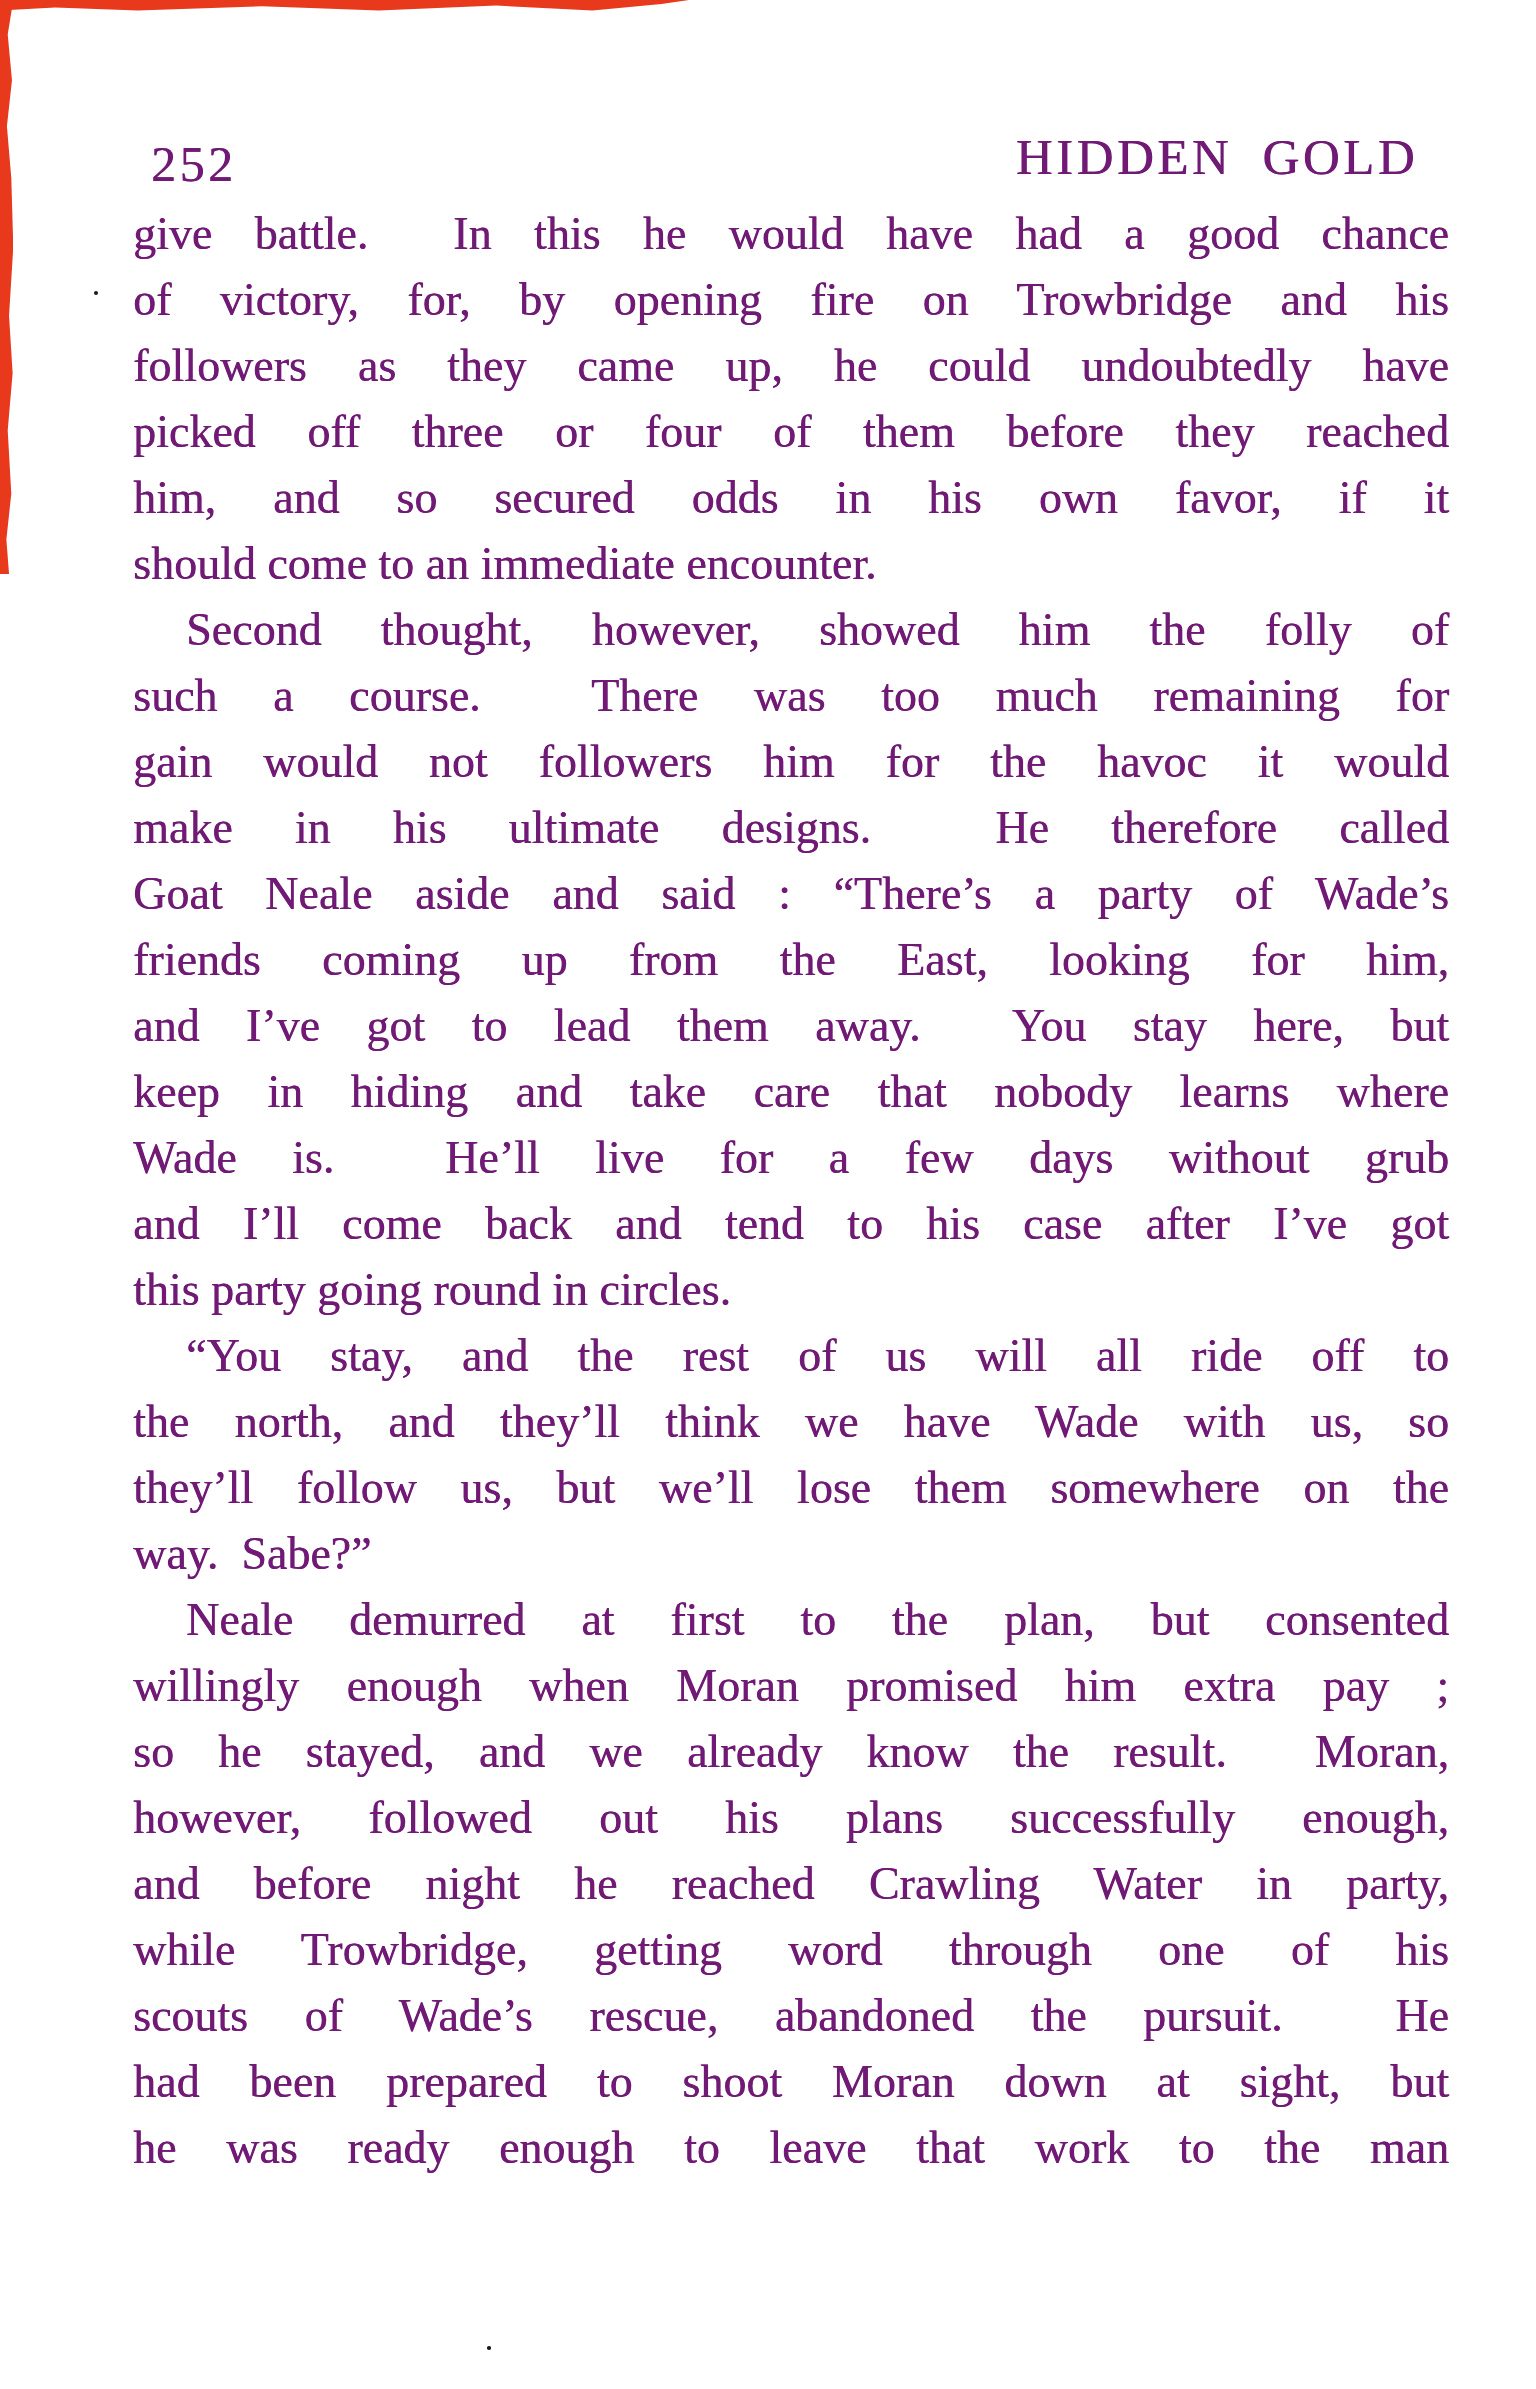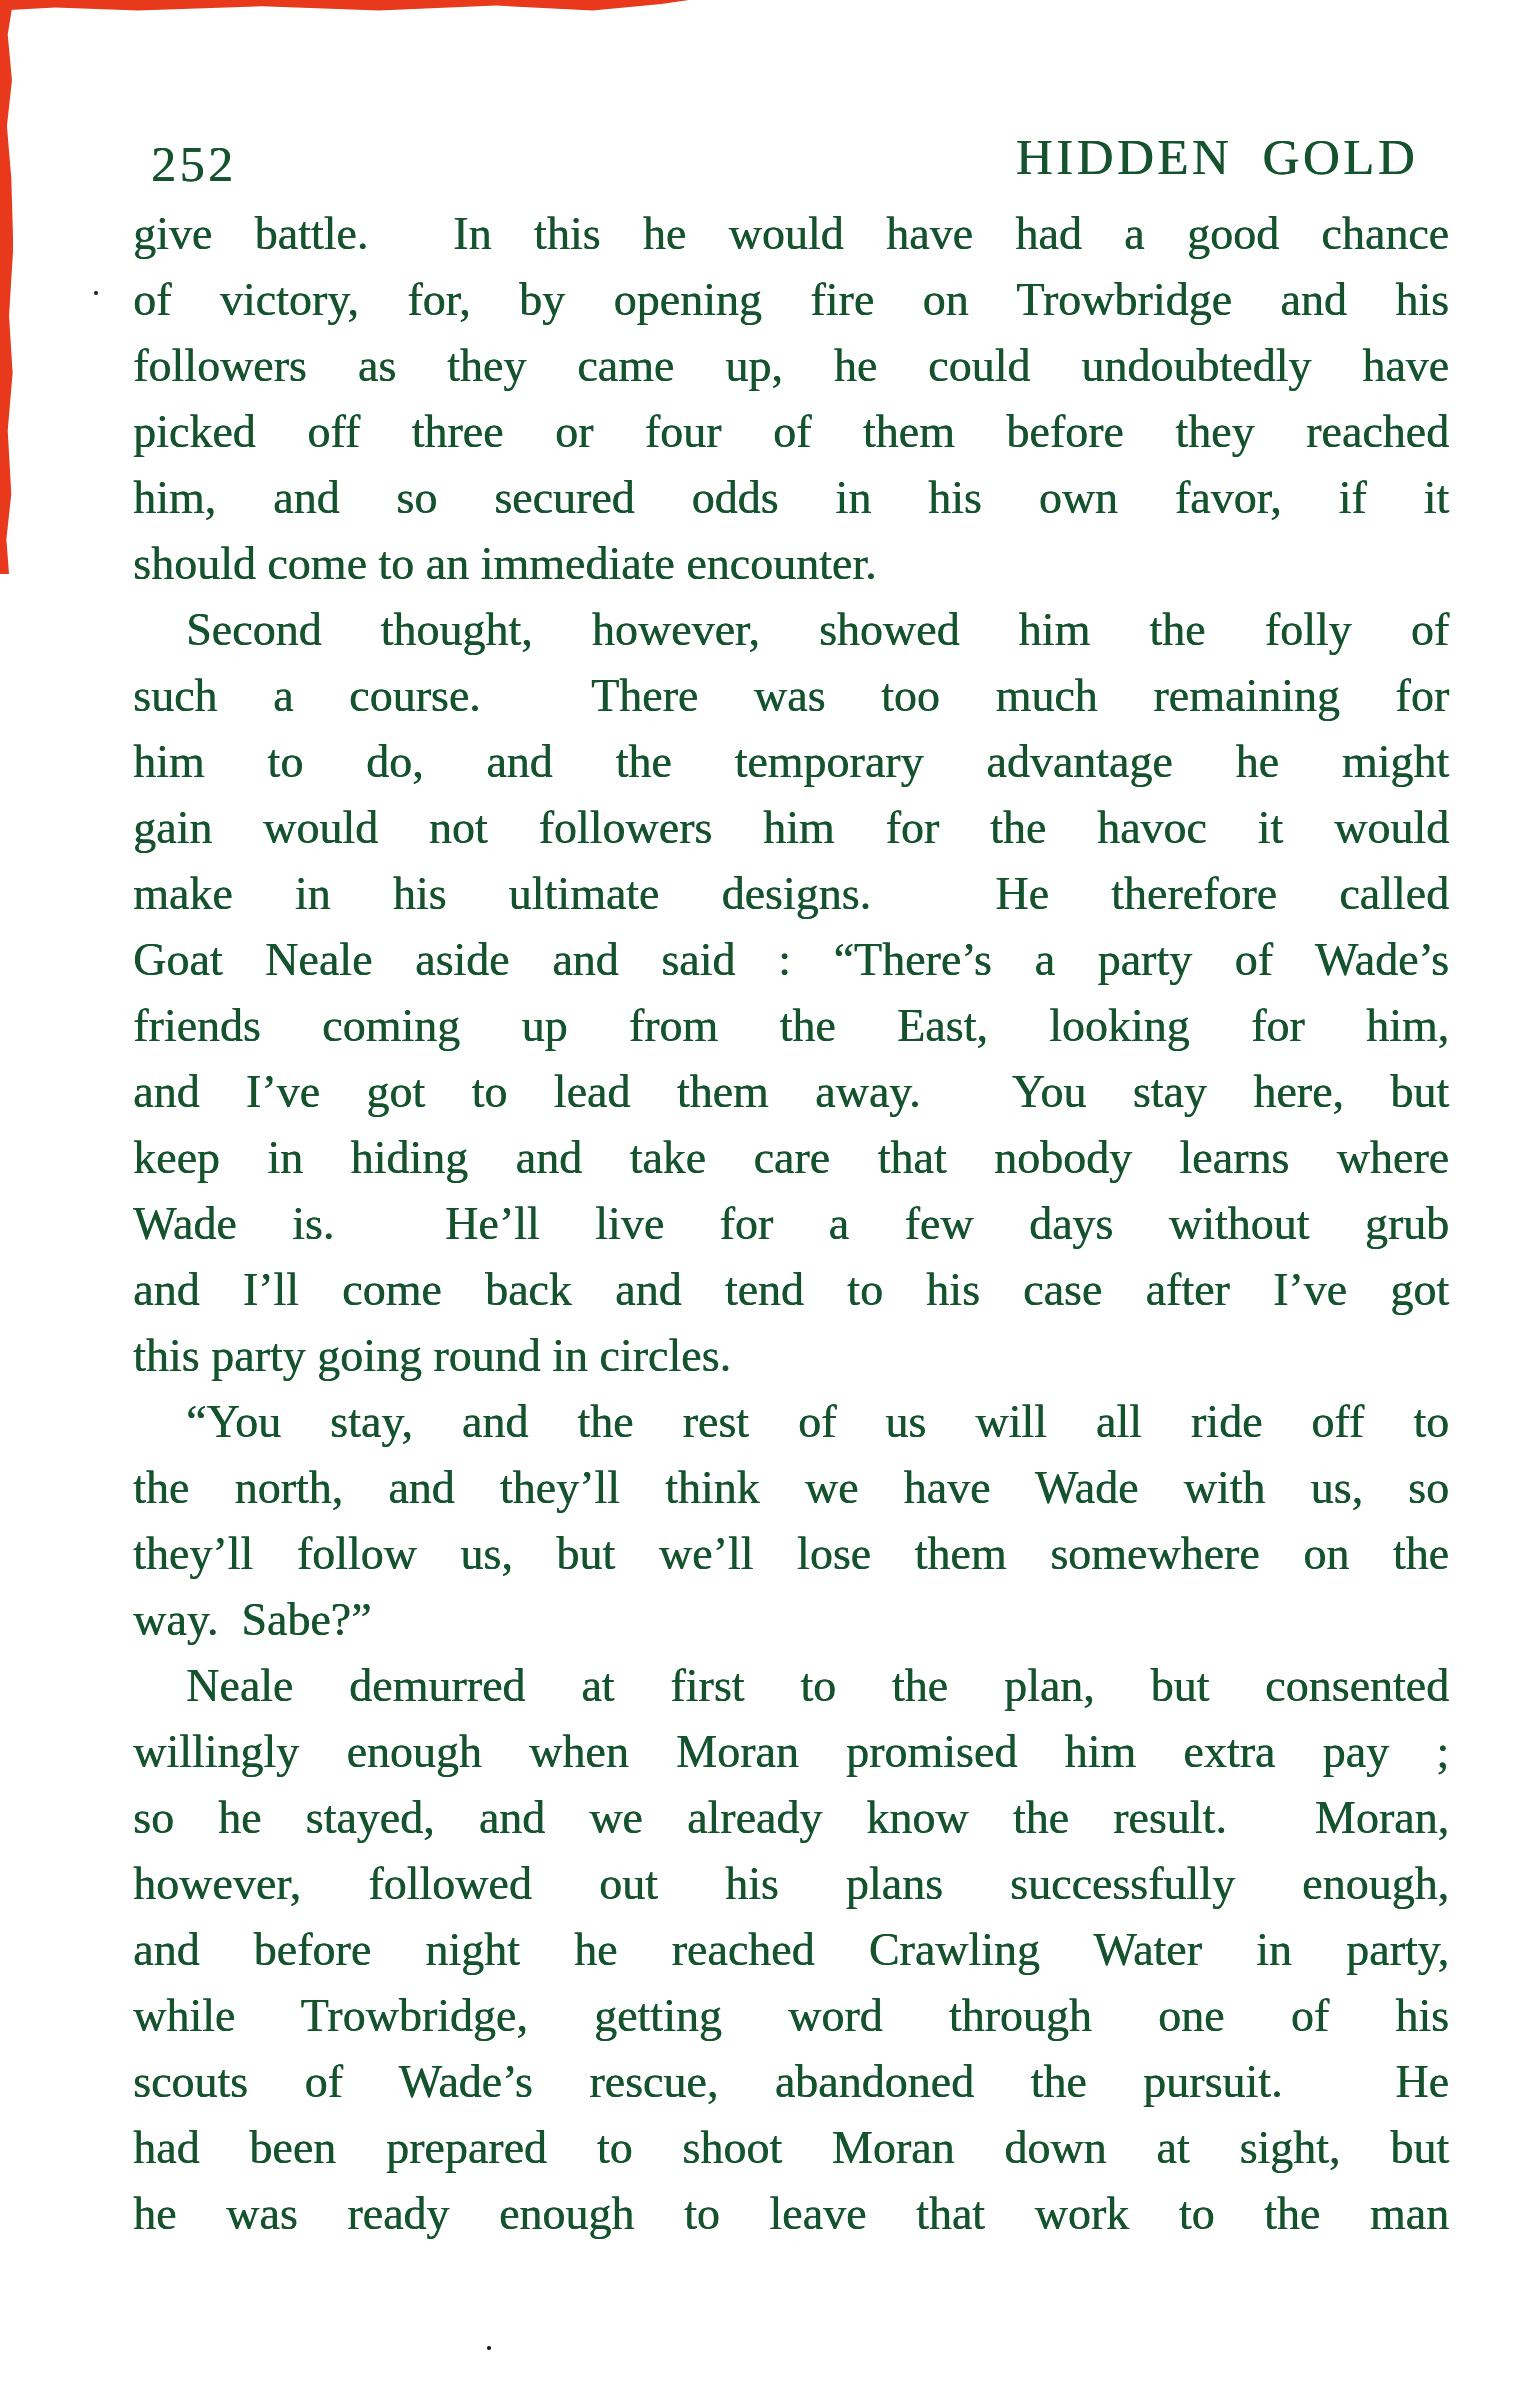--- a/index.html
+++ b/index.html
@@ -68,38 +68,37 @@
     position: absolute;
     background: #1a1a1a;
     border-radius: 50%;
   }
   .speck-1 { left: 94px; top: 291px; width: 4.4px; height: 4.4px; }
   .speck-2 { left: 487px; top: 2346px; width: 3.5px; height: 3.5px; }
 </style>
 </head>
 <body>
 
-<div class="page" style="color: #14532d;">
+<div class="page" style="color: #701a75;">
   <div class="red-mark red-top" style="background: rgb(232, 57, 28);"></div>
   <div class="red-mark red-left" style="background: rgb(232, 57, 28);"></div>
 
   <div class="page-number">252</div>
 
   <div class="running-title">HIDDEN GOLD</div>
 
   <div class="body-text">
       <div class="line">give battle.&nbsp; In this he would have had a good chance</div>
       <div class="line">of victory, for, by opening fire on Trowbridge and his</div>
       <div class="line">followers as they came up, he could undoubtedly have</div>
       <div class="line">picked off three or four of them before they reached</div>
       <div class="line">him, and so secured odds in his own favor, if it</div>
       <div class="line para-end">should come to an immediate encounter.</div>
       <div class="line indent">Second thought, however, showed him the folly of</div>
       <div class="line">such a course.&nbsp; There was too much remaining for</div>
-      <div class="line">him to do, and the temporary advantage he might</div>
       <div class="line">gain would not followers him for the havoc it would</div>
       <div class="line">make in his ultimate designs.&nbsp; He therefore called</div>
       <div class="line">Goat Neale aside and said : “There’s a party of Wade’s</div>
       <div class="line">friends coming up from the East, looking for him,</div>
       <div class="line">and I’ve got to lead them away.&nbsp; You stay here, but</div>
       <div class="line">keep in hiding and take care that nobody learns where</div>
       <div class="line">Wade is.&nbsp; He’ll live for a few days without grub</div>
       <div class="line">and I’ll come back and tend to his case after I’ve got</div>
       <div class="line para-end">this party going round in circles.</div>
       <div class="line indent">“You stay, and the rest of us will all ride off to</div>

